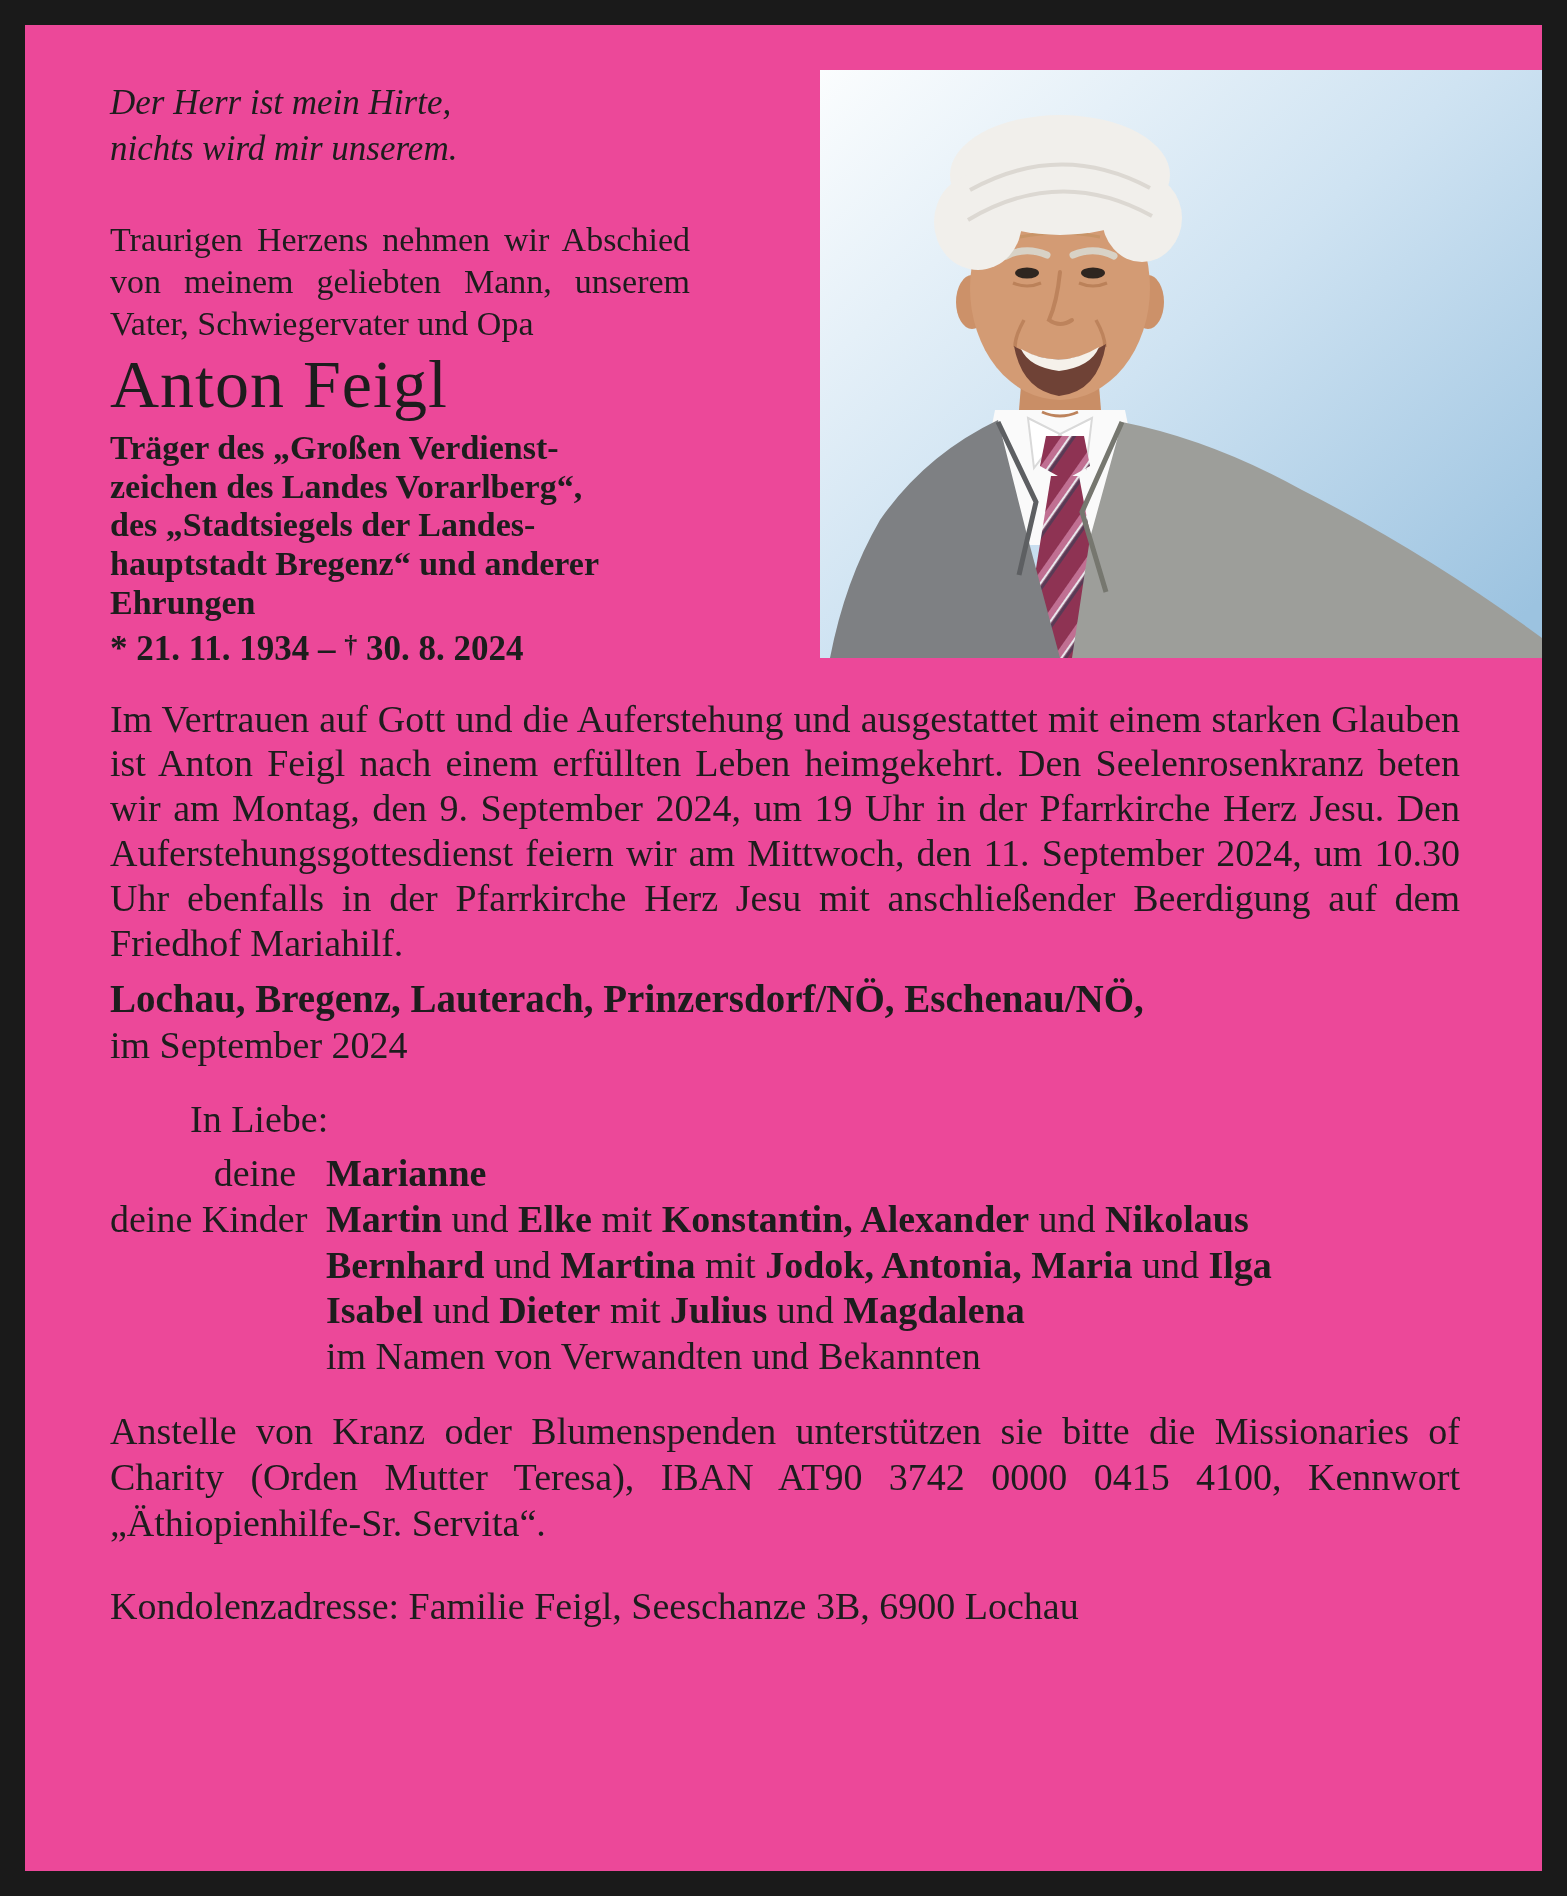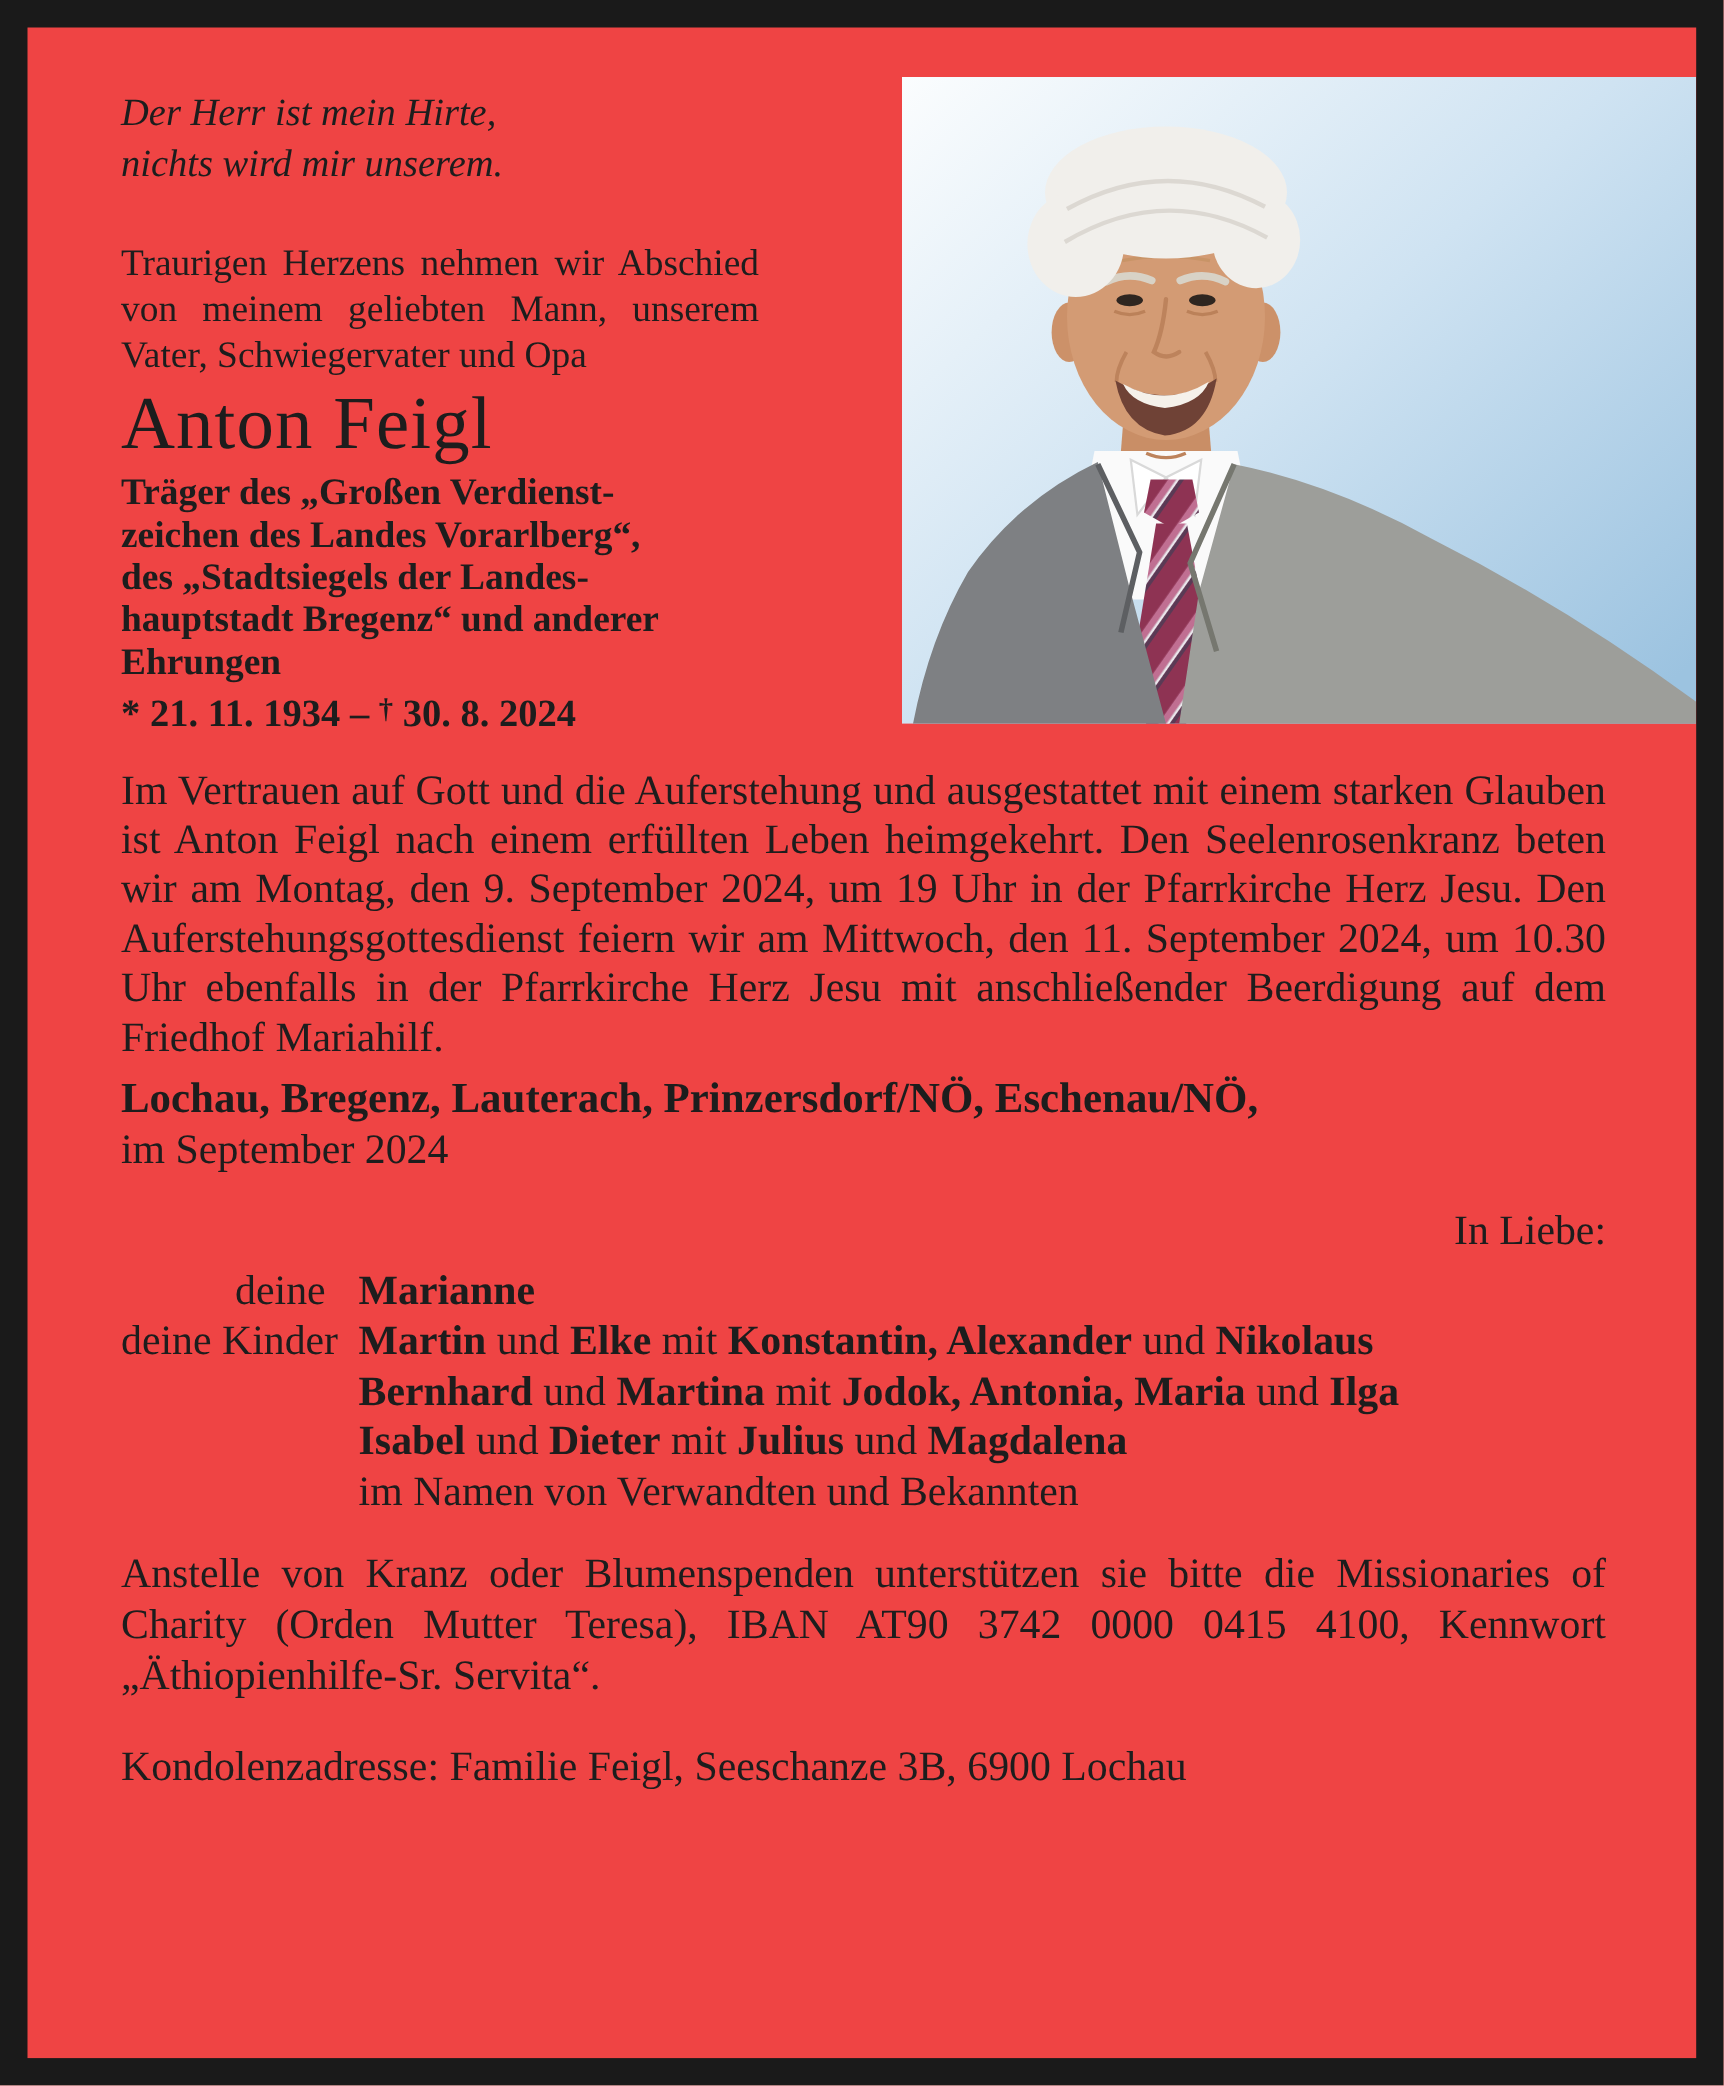--- a/index.html
+++ b/index.html
@@ -1,39 +1,39 @@
 <!DOCTYPE html>
 <html lang="de"><head>
 <meta charset="utf-8">
 <style>
   html, body { margin: 0; padding: 0; background: #ffffff; }
   .page {
     width: 1567px; height: 1896px; box-sizing: border-box;
-    border: 25px solid #1a1a1a; background: #ef4444;
+    border: 25px solid #1a1a1a; background: #ec4899;
     position: relative; overflow: hidden;
     font-family: "Liberation Serif", serif; color: #1d1d1d;
   }
   .content { position: relative; box-sizing: border-box; height: 100%; padding: 55px 82px 40px 85px; }
 
   .portrait { position: absolute; top: 45px; right: 0; width: 722px; height: 588px; display: block; }
 
   .left-col { width: 605px; position: relative; z-index: 2; }
 
   .epigraph { font-style: italic; font-size: 35px; line-height: 1.3; }
   .intro { margin-top: 48px; font-size: 34px; line-height: 1.24; width: 580px; text-align: justify; }
   .name { margin-top: 4px; font-size: 68px; line-height: 1.05; letter-spacing: 1px; }
   .titles { margin-top: 8px; font-size: 34px; font-weight: bold; line-height: 1.14; }
   .dates { margin-top: 6px; font-size: 35px; font-weight: bold; }
   .dates .dagger { font-size: 26px; vertical-align: 7px; }
 
   .body-par { margin-top: 28px; font-size: 38px; line-height: 1.18; text-align: justify; hyphens: auto; }
   .locations { margin-top: 10px; font-size: 39px; font-weight: bold; line-height: 1.2; }
   .place-date { font-size: 38px; line-height: 1.25; }
 
-  .in-liebe { margin-top: 26px; margin-left: 80px; font-size: 38px; line-height: 1.25; text-align: right; }
+  .in-liebe { margin-top: 26px; margin-left: 80px; font-size: 38px; line-height: 1.25; }
   .family { margin-top: 8px; display: grid; grid-template-columns: 186px 1fr; column-gap: 30px; font-size: 38px; line-height: 1.2; }
   .fam-label { text-align: right; white-space: nowrap; }
   .fam-line { white-space: nowrap; }
   .b { font-weight: bold; }
 
   .donation { margin-top: 30px; font-size: 38px; line-height: 1.2; text-align: justify; hyphens: auto; }
   .condolence { margin-top: 38px; font-size: 38px; }
 </style>
 </head>
 <body>

